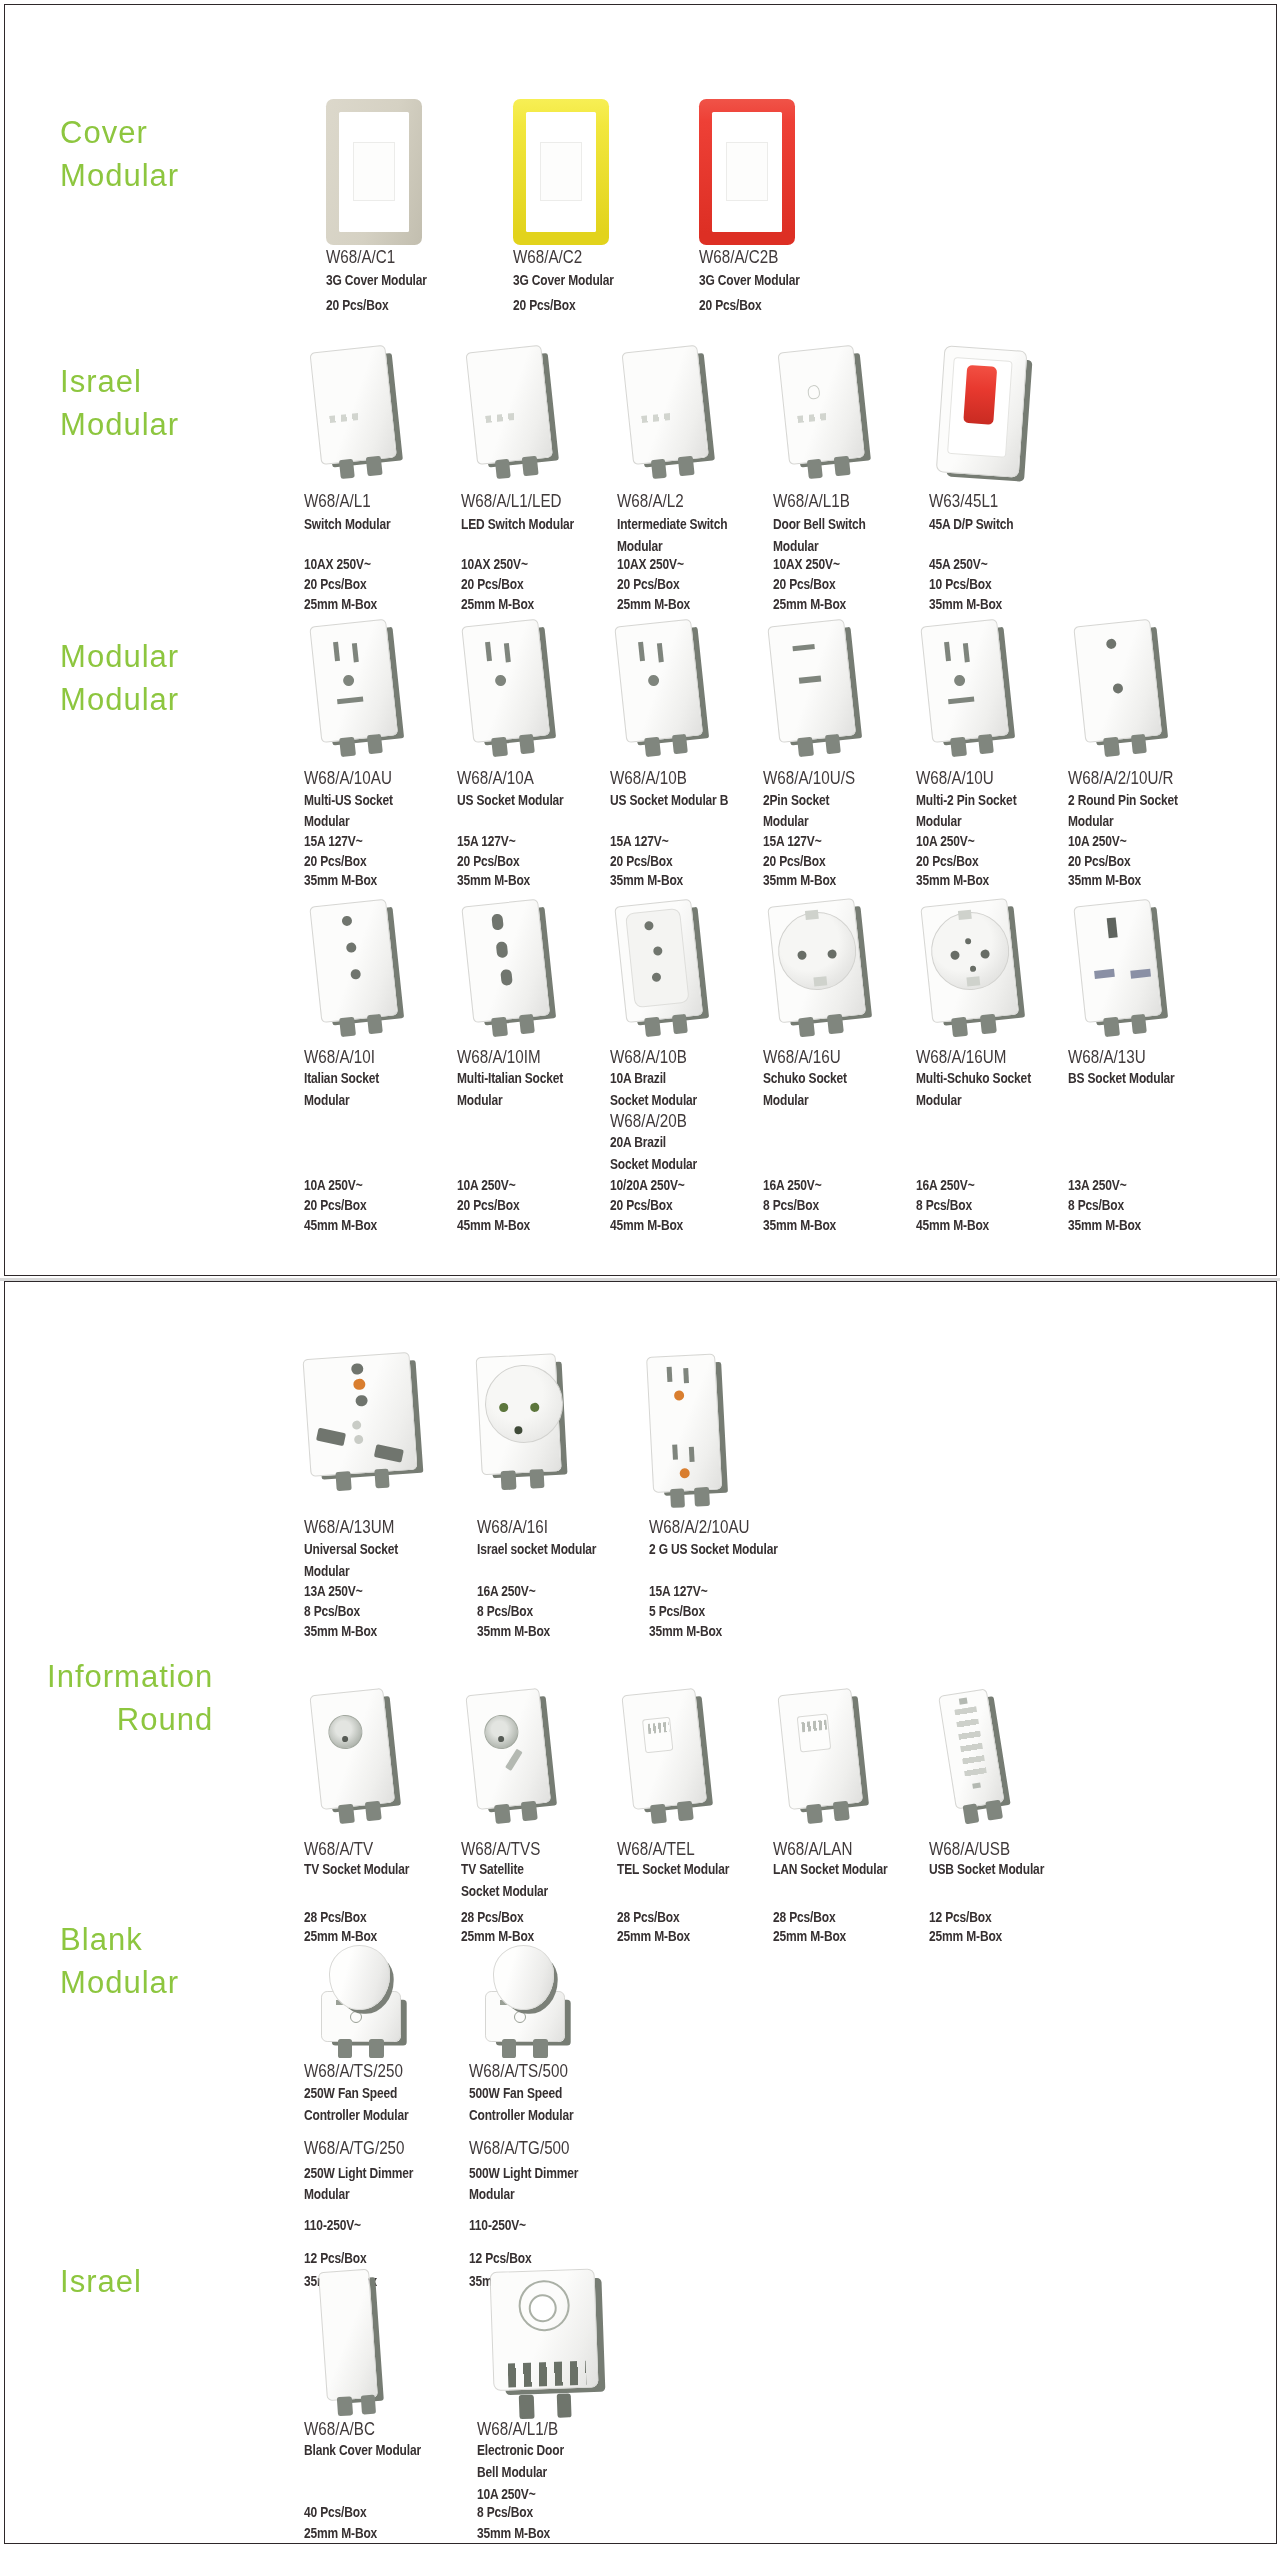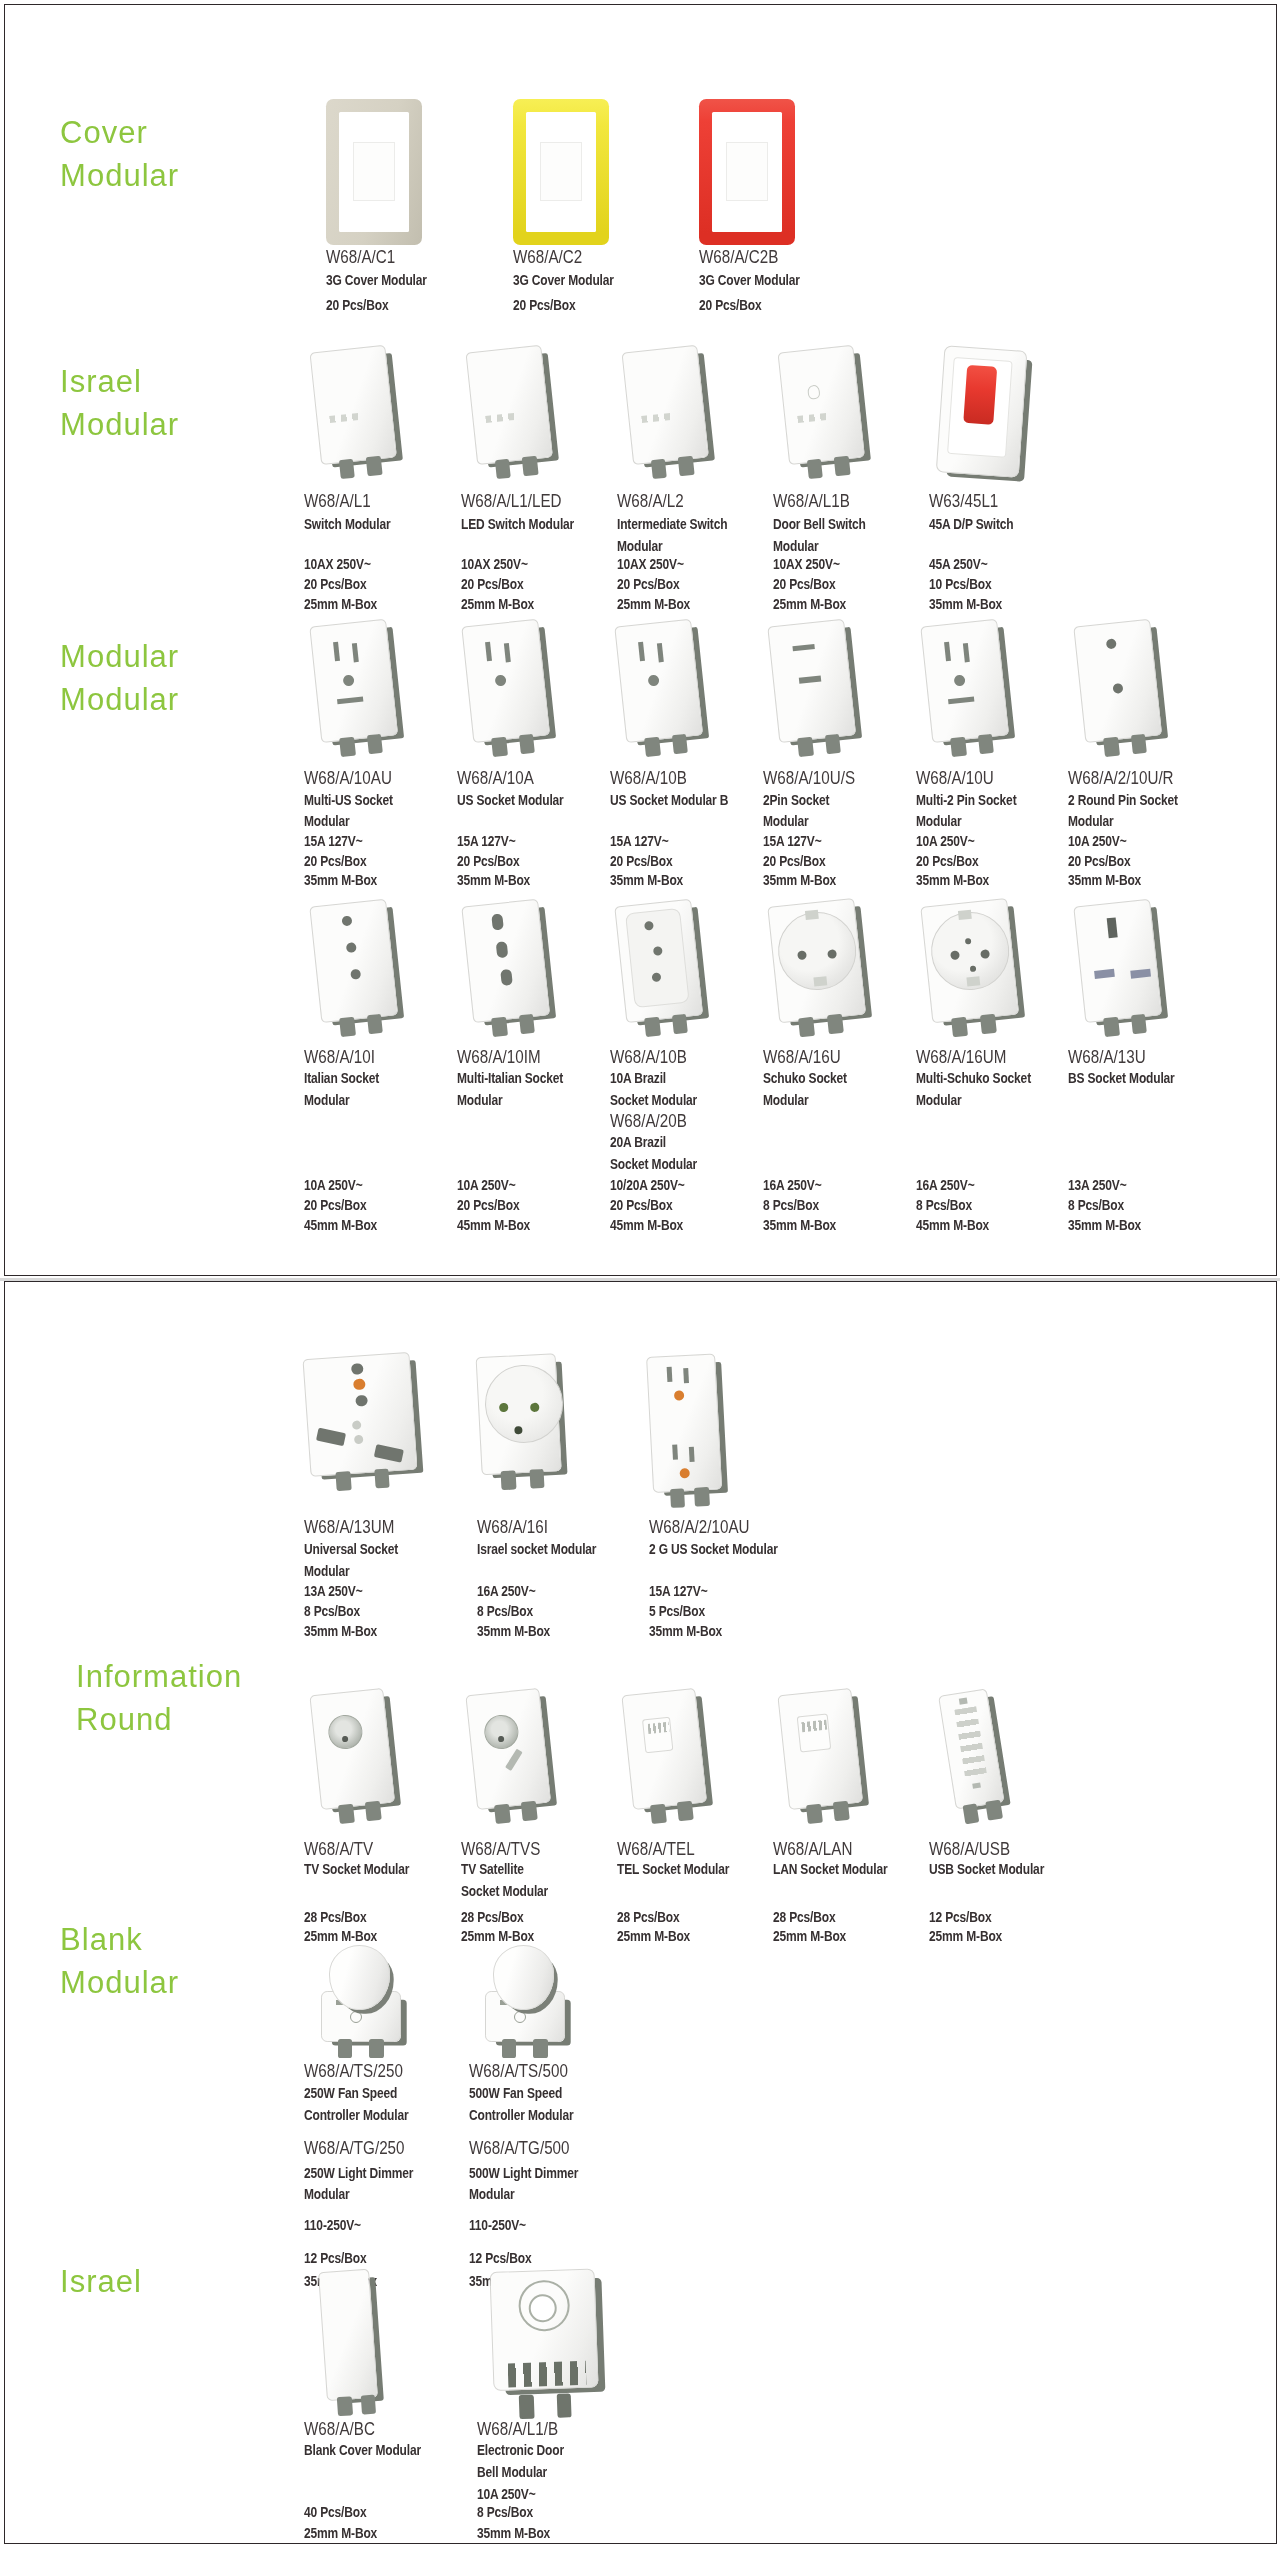--- a/index.html
+++ b/index.html
@@ -22,21 +22,21 @@
   #page1{top:4.1px;height:1272px;}
   #page-divider{position:absolute;left:0;top:1278px;width:1281px;height:3.1px;background:var(--divider_gray);}
   #page2{top:1281px;height:1263px;}
 
   
   .heading{position:absolute;color:var(--heading_green);font-size:31px;line-height:43px;letter-spacing:1px;font-weight:400;}
   .heading span{display:block;}
   .h-cover {left:55px;top:106px;}
   .h-switch{left:55px;top:355px;}
   .h-socket{left:55px;top:630px;}
-  .h-info  {left:71px;top:373px;}
+  .h-info  {left:42px;top:373px;text-align:right;}
   .h-dimmer{left:55px;top:636px;}
   .h-others{left:55px;top:978px;}
 
   
   .pcode,.pdesc,.pspec{position:absolute;transform:scaleX(.8);transform-origin:0 0;white-space:nowrap;}
   .pcode{font-size:19px;font-weight:400;letter-spacing:0;color:#403a3b;}
   .pdesc{font-size:15px;font-weight:700;letter-spacing:-0.2px;}
   .pspec{font-size:15px;font-weight:700;letter-spacing:-0.2px;}
 
   

